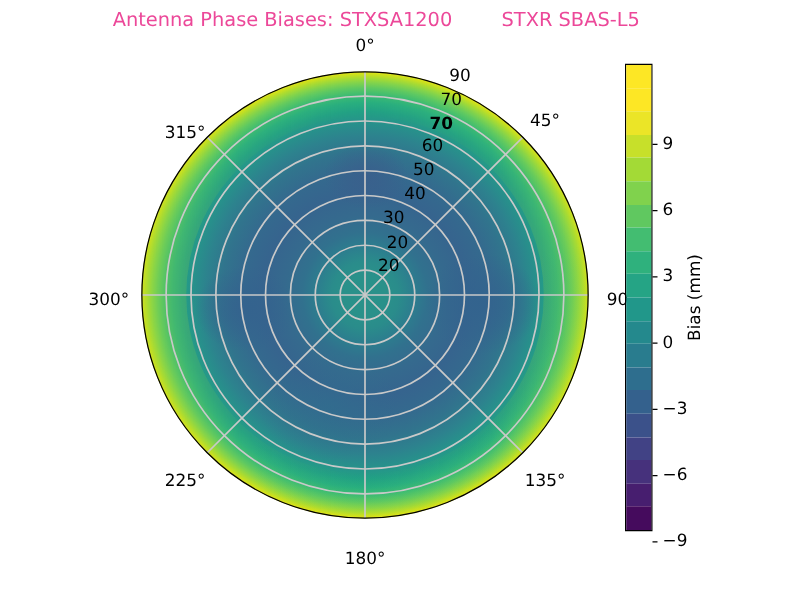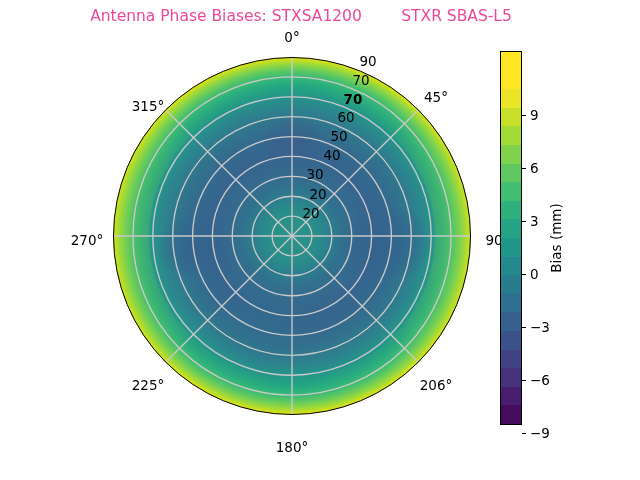--- a/index.html
+++ b/index.html
@@ -218,24 +218,24 @@
           <line x1="305.6" y1="52.4" x2="52.4" y2="305.6"></line>
         </g>
       </svg>
     </div>
     <div class="spine-circle"></div>
   </div>
 
   <div class="ang-label" style="left:292px; top:37px;">0°</div>
   <div class="ang-label" style="left:436px; top:97px;">45°</div>
   <div class="ang-label" style="left:494px; top:240px;">90</div>
-  <div class="ang-label" style="left:436px; top:385px;">206°</div>
+  <div class="ang-label" style="left:436px; top:385px;">135°</div>
   <div class="ang-label" style="left:292px; top:447px;">180°</div>
   <div class="ang-label" style="left:148px; top:385px;">225°</div>
-  <div class="ang-label" style="left:87px;  top:240px;">270°</div>
+  <div class="ang-label" style="left:87px;  top:240px;">300°</div>
   <div class="ang-label" style="left:148px; top:106px;">315°</div>
 
   <div class="rad-label" style="left:311px; top:213px;">20</div>
   <div class="rad-label" style="left:318px; top:194px;">20</div>
   <div class="rad-label" style="left:315px; top:174px;">30</div>
   <div class="rad-label" style="left:332px; top:155px;">40</div>
   <div class="rad-label" style="left:339px; top:136px;text-align:right;">50</div>
   <div class="rad-label" style="left:346px; top:117px;">60</div>
   <div class="rad-label" style="left:353px; top:99px;font-weight:bold;">70</div>
   <div class="rad-label" style="left:361px; top:80px;">70</div>

